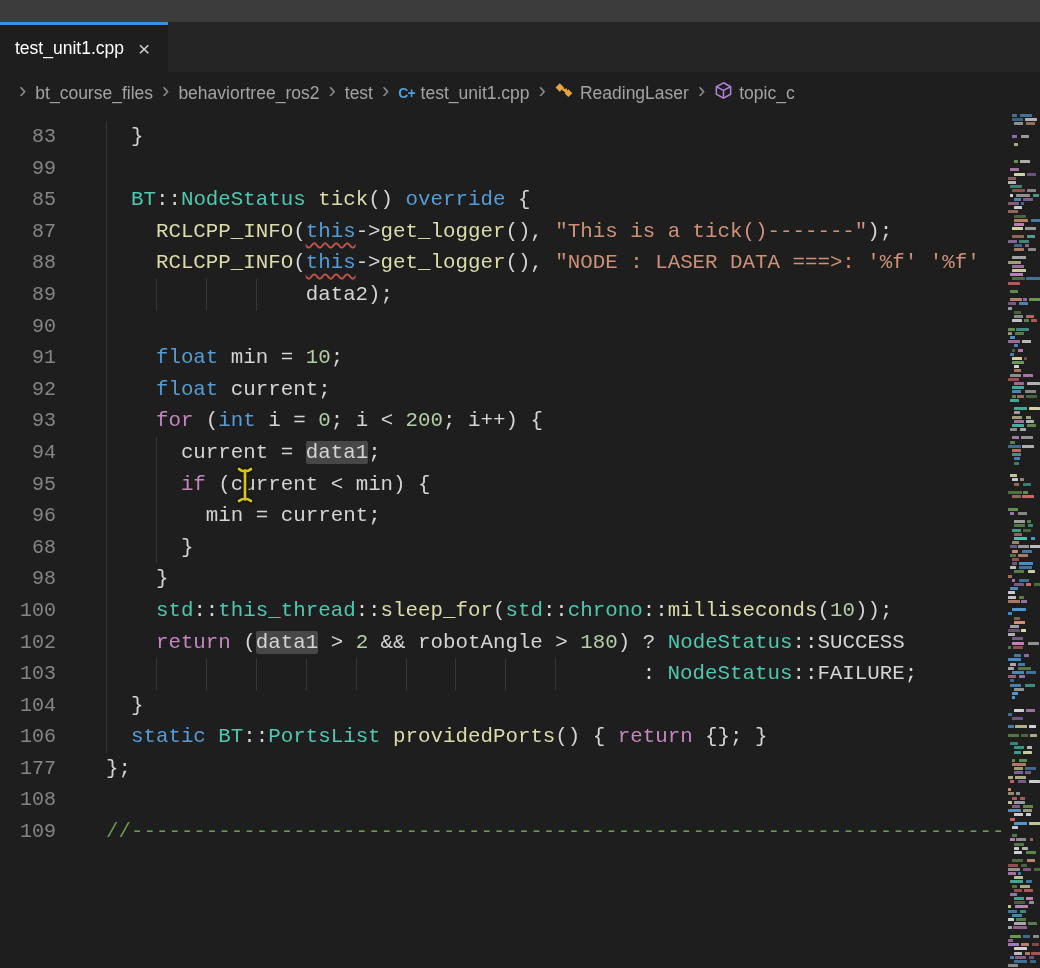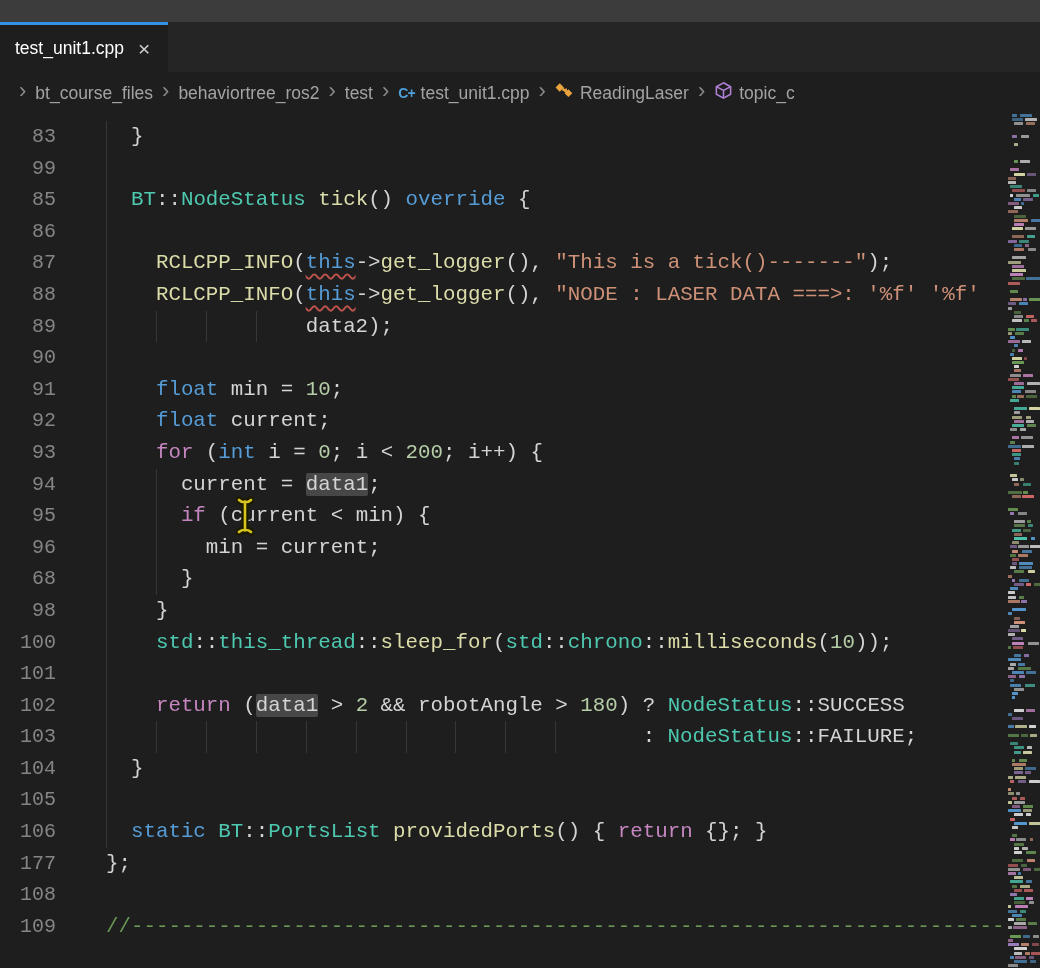--- a/index.html
+++ b/index.html
@@ -94,46 +94,43 @@
               <path d="M2.3 5 L8 8 L13.7 5 M8 8 V14.2"></path>
             </svg></span>
         </span>
         <span>topic_c</span>
       </span>
     </div>
   <div class="editor">
       <div class="line"><div class="gut">83</div><div class="codebox"><div class="guide" style="left: 0ch;"></div><span class="tks"><span style="color: rgb(212, 212, 212);">  }</span></span></div></div>
       <div class="line"><div class="gut">99</div><div class="codebox"><div class="guide" style="left: 0ch;"></div><span class="tks"></span></div></div>
       <div class="line"><div class="gut">85</div><div class="codebox"><div class="guide" style="left: 0ch;"></div><span class="tks"><span style="color: rgb(212, 212, 212);">  </span><span style="color: rgb(78, 201, 176);">BT</span><span style="color: rgb(212, 212, 212);">::</span><span style="color: rgb(78, 201, 176);">NodeStatus</span><span style="color: rgb(212, 212, 212);"> </span><span style="color: rgb(220, 220, 170);">tick</span><span style="color: rgb(212, 212, 212);">() </span><span style="color: rgb(86, 156, 214);">override</span><span style="color: rgb(212, 212, 212);"> {</span></span></div></div>
-      <div class="line"><div class="gut">86</div><div class="codebox"><div class="guide" style="left: 0ch;"></div><span class="tks"></span></div></div>
       <div class="line"><div class="gut">87</div><div class="codebox"><div class="guide" style="left: 0ch;"></div><span class="tks"><span style="color: rgb(212, 212, 212);">    </span><span style="color: rgb(220, 220, 170);">RCLCPP_INFO</span><span style="color: rgb(212, 212, 212);">(</span><span class="sqg" style="color: rgb(86, 156, 214); text-decoration-color: rgb(192, 84, 77);">this</span><span style="color: rgb(212, 212, 212);">-&gt;</span><span style="color: rgb(220, 220, 170);">get_logger</span><span style="color: rgb(212, 212, 212);">(), </span><span style="color: rgb(206, 145, 120);">"This is a tick()-------"</span><span style="color: rgb(212, 212, 212);">);</span></span></div></div>
       <div class="line"><div class="gut">88</div><div class="codebox"><div class="guide" style="left: 0ch;"></div><span class="tks"><span style="color: rgb(212, 212, 212);">    </span><span style="color: rgb(220, 220, 170);">RCLCPP_INFO</span><span style="color: rgb(212, 212, 212);">(</span><span class="sqg" style="color: rgb(86, 156, 214); text-decoration-color: rgb(192, 84, 77);">this</span><span style="color: rgb(212, 212, 212);">-&gt;</span><span style="color: rgb(220, 220, 170);">get_logger</span><span style="color: rgb(212, 212, 212);">(), </span><span style="color: rgb(206, 145, 120);">"NODE : LASER DATA ===&gt;: '%f' '%f'</span></span></div></div>
       <div class="line"><div class="gut">89</div><div class="codebox"><div class="guide" style="left: 0ch;"></div><div class="guide" style="left: 4ch;"></div><div class="guide" style="left: 8ch;"></div><div class="guide" style="left: 12ch;"></div><span class="tks"><span style="color: rgb(212, 212, 212);">                </span><span style="color: rgb(212, 212, 212);">data2</span><span style="color: rgb(212, 212, 212);">);</span></span></div></div>
       <div class="line"><div class="gut">90</div><div class="codebox"><div class="guide" style="left: 0ch;"></div><span class="tks"></span></div></div>
       <div class="line"><div class="gut">91</div><div class="codebox"><div class="guide" style="left: 0ch;"></div><span class="tks"><span style="color: rgb(212, 212, 212);">    </span><span style="color: rgb(86, 156, 214);">float</span><span style="color: rgb(212, 212, 212);"> </span><span style="color: rgb(212, 212, 212);">min</span><span style="color: rgb(212, 212, 212);"> = </span><span style="color: rgb(181, 206, 168);">10</span><span style="color: rgb(212, 212, 212);">;</span></span></div></div>
       <div class="line"><div class="gut">92</div><div class="codebox"><div class="guide" style="left: 0ch;"></div><span class="tks"><span style="color: rgb(212, 212, 212);">    </span><span style="color: rgb(86, 156, 214);">float</span><span style="color: rgb(212, 212, 212);"> </span><span style="color: rgb(212, 212, 212);">current</span><span style="color: rgb(212, 212, 212);">;</span></span></div></div>
       <div class="line"><div class="gut">93</div><div class="codebox"><div class="guide" style="left: 0ch;"></div><span class="tks"><span style="color: rgb(212, 212, 212);">    </span><span style="color: rgb(197, 134, 192);">for</span><span style="color: rgb(212, 212, 212);"> (</span><span style="color: rgb(86, 156, 214);">int</span><span style="color: rgb(212, 212, 212);"> </span><span style="color: rgb(212, 212, 212);">i</span><span style="color: rgb(212, 212, 212);"> = </span><span style="color: rgb(181, 206, 168);">0</span><span style="color: rgb(212, 212, 212);">; </span><span style="color: rgb(212, 212, 212);">i</span><span style="color: rgb(212, 212, 212);"> &lt; </span><span style="color: rgb(181, 206, 168);">200</span><span style="color: rgb(212, 212, 212);">; </span><span style="color: rgb(212, 212, 212);">i</span><span style="color: rgb(212, 212, 212);">++) {</span></span></div></div>
       <div class="line"><div class="gut">94</div><div class="codebox"><div class="guide" style="left: 0ch;"></div><div class="guide" style="left: 4ch;"></div><span class="tks"><span style="color: rgb(212, 212, 212);">      </span><span style="color: rgb(212, 212, 212);">current</span><span style="color: rgb(212, 212, 212);"> = </span><span class="hl" style="color: rgb(212, 212, 212);">data1</span><span style="color: rgb(212, 212, 212);">;</span></span></div></div>
       <div class="line"><div class="gut">95</div><div class="codebox"><div class="guide" style="left: 0ch;"></div><div class="guide" style="left: 4ch;"></div><span class="tks"><span style="color: rgb(212, 212, 212);">      </span><span style="color: rgb(197, 134, 192);">if</span><span style="color: rgb(212, 212, 212);"> (</span><span style="color: rgb(212, 212, 212);">current</span><span style="color: rgb(212, 212, 212);"> &lt; </span><span style="color: rgb(212, 212, 212);">min</span><span style="color: rgb(212, 212, 212);">) {</span></span><span class="ibeam" style="left: calc(11ch - 7px); top: -4px;"><svg width="18" height="40" viewBox="0 0 18 40">
               <g fill="none" stroke="#1a1a00" stroke-width="7" stroke-linecap="round">
                 <path d="M3 4 C6 7 12 7 15 4 M9 5.5 V34.5 M3 36 C6 33 12 33 15 36"></path>
               </g>
               <g fill="none" stroke="#d8c41f" stroke-width="2.6" stroke-linecap="round">
                 <path d="M3 4 C6 7 12 7 15 4 M9 5.5 V34.5 M3 36 C6 33 12 33 15 36"></path>
               </g>
             </svg></span></div></div>
       <div class="line"><div class="gut">96</div><div class="codebox"><div class="guide" style="left: 0ch;"></div><div class="guide" style="left: 4ch;"></div><span class="tks"><span style="color: rgb(212, 212, 212);">        </span><span style="color: rgb(212, 212, 212);">min</span><span style="color: rgb(212, 212, 212);"> = </span><span style="color: rgb(212, 212, 212);">current</span><span style="color: rgb(212, 212, 212);">;</span></span></div></div>
       <div class="line"><div class="gut">68</div><div class="codebox"><div class="guide" style="left: 0ch;"></div><div class="guide" style="left: 4ch;"></div><span class="tks"><span style="color: rgb(212, 212, 212);">      }</span></span></div></div>
       <div class="line"><div class="gut">98</div><div class="codebox"><div class="guide" style="left: 0ch;"></div><span class="tks"><span style="color: rgb(212, 212, 212);">    }</span></span></div></div>
       <div class="line"><div class="gut">100</div><div class="codebox"><div class="guide" style="left: 0ch;"></div><span class="tks"><span style="color: rgb(212, 212, 212);">    </span><span style="color: rgb(78, 201, 176);">std</span><span style="color: rgb(212, 212, 212);">::</span><span style="color: rgb(78, 201, 176);">this_thread</span><span style="color: rgb(212, 212, 212);">::</span><span style="color: rgb(220, 220, 170);">sleep_for</span><span style="color: rgb(212, 212, 212);">(</span><span style="color: rgb(78, 201, 176);">std</span><span style="color: rgb(212, 212, 212);">::</span><span style="color: rgb(78, 201, 176);">chrono</span><span style="color: rgb(212, 212, 212);">::</span><span style="color: rgb(220, 220, 170);">milliseconds</span><span style="color: rgb(212, 212, 212);">(</span><span style="color: rgb(181, 206, 168);">10</span><span style="color: rgb(212, 212, 212);">));</span></span></div></div>
-      <div class="line"><div class="gut">101</div><div class="codebox"><div class="guide" style="left: 0ch;"></div><span class="tks"></span></div></div>
       <div class="line"><div class="gut">102</div><div class="codebox"><div class="guide" style="left: 0ch;"></div><span class="tks"><span style="color: rgb(212, 212, 212);">    </span><span style="color: rgb(197, 134, 192);">return</span><span style="color: rgb(212, 212, 212);"> (</span><span class="hl" style="color: rgb(212, 212, 212);">data1</span><span style="color: rgb(212, 212, 212);"> &gt; </span><span style="color: rgb(181, 206, 168);">2</span><span style="color: rgb(212, 212, 212);"> &amp;&amp; </span><span style="color: rgb(212, 212, 212);">robotAngle</span><span style="color: rgb(212, 212, 212);"> &gt; </span><span style="color: rgb(181, 206, 168);">180</span><span style="color: rgb(212, 212, 212);">) ? </span><span style="color: rgb(78, 201, 176);">NodeStatus</span><span style="color: rgb(212, 212, 212);">::</span><span style="color: rgb(212, 212, 212);">SUCCESS</span></span></div></div>
       <div class="line"><div class="gut">103</div><div class="codebox"><div class="guide" style="left: 0ch;"></div><div class="guide" style="left: 4ch;"></div><div class="guide" style="left: 8ch;"></div><div class="guide" style="left: 12ch;"></div><div class="guide" style="left: 16ch;"></div><div class="guide" style="left: 20ch;"></div><div class="guide" style="left: 24ch;"></div><div class="guide" style="left: 28ch;"></div><div class="guide" style="left: 32ch;"></div><div class="guide" style="left: 36ch;"></div><span class="tks"><span style="color: rgb(212, 212, 212);">                                           : </span><span style="color: rgb(78, 201, 176);">NodeStatus</span><span style="color: rgb(212, 212, 212);">::</span><span style="color: rgb(212, 212, 212);">FAILURE</span><span style="color: rgb(212, 212, 212);">;</span></span></div></div>
       <div class="line"><div class="gut">104</div><div class="codebox"><div class="guide" style="left: 0ch;"></div><span class="tks"><span style="color: rgb(212, 212, 212);">  }</span></span></div></div>
-      <div class="line"><div class="gut">105</div><div class="codebox"><div class="guide" style="left: 0ch;"></div><span class="tks"></span></div></div>
       <div class="line"><div class="gut">106</div><div class="codebox"><div class="guide" style="left: 0ch;"></div><span class="tks"><span style="color: rgb(212, 212, 212);">  </span><span style="color: rgb(86, 156, 214);">static</span><span style="color: rgb(212, 212, 212);"> </span><span style="color: rgb(78, 201, 176);">BT</span><span style="color: rgb(212, 212, 212);">::</span><span style="color: rgb(78, 201, 176);">PortsList</span><span style="color: rgb(212, 212, 212);"> </span><span style="color: rgb(220, 220, 170);">providedPorts</span><span style="color: rgb(212, 212, 212);">() { </span><span style="color: rgb(197, 134, 192);">return</span><span style="color: rgb(212, 212, 212);"> {}; }</span></span></div></div>
       <div class="line"><div class="gut">177</div><div class="codebox"><span class="tks"><span style="color: rgb(212, 212, 212);">};</span></span></div></div>
       <div class="line"><div class="gut">108</div><div class="codebox"><span class="tks"></span></div></div>
       <div class="line"><div class="gut">109</div><div class="codebox"><span class="tks"><span style="color: rgb(106, 153, 85);">//---------------------------------------------------------------------------</span></span></div></div>
     </div>
   <div class="minimap">
       <div class="mrow">
         <span class="mseg" style="left: 5px; width: 4.92295px; background: rgb(86, 156, 214); opacity: 0.672953;"></span>
         <span class="mseg" style="left: 12.7972px; width: 12.5202px; background: rgb(86, 156, 214); opacity: 0.662466;"></span>
       </div>

